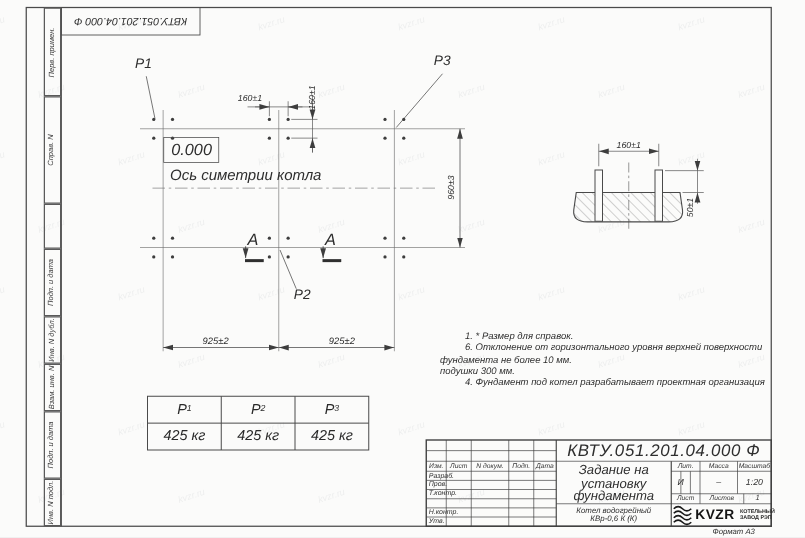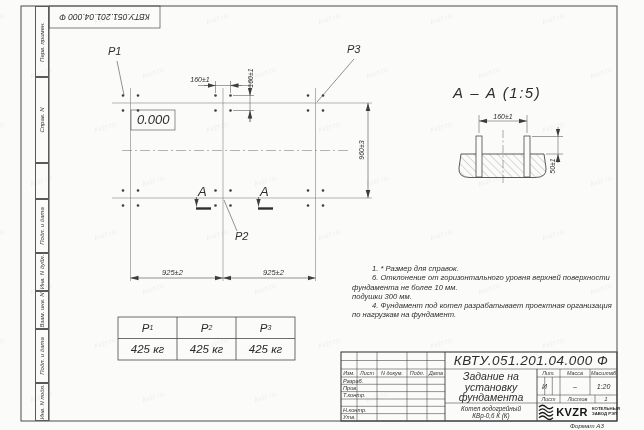--- a/index.html
+++ b/index.html
@@ -260,40 +260,39 @@
       </div>
       <div class="strip-cell" style="top: 383px; height: 38px;">
         <span>Инв. N подл.</span>
       </div>
     </div>
 
   <span class="t" style="left:108px;top:45px;font-size:11px;">P1</span>
   <span class="t" style="left:347px;top:43px;font-size:11px;">P3</span>
   <span class="t" style="left:235px;top:230px;font-size:11px;">P2</span>
   <span class="t" style="left:137px;top:112px;font-size:13px;">0.000</span>
+  <span class="t" style="left:136px;top:133px;font-size:12px;">Ось симетрии котла</span>
   <span class="t" style="left:198px;top:184px;font-size:13px;">А</span>
   <span class="t" style="left:260px;top:184px;font-size:13px;">А</span>
 
   <div class="t c" style="left:186px;top:74px;width:28px;height:10px;font-size:7px;">160±1</div>
   <div class="t c rot" style="left:237px;top:72px;width:26px;height:12px;font-size:7px;">160±1</div>
   <div class="t c rot" style="left:348px;top:144px;width:26px;height:12px;font-size:7px;">960±3</div>
   <div class="t c" style="left:150px;top:267px;width:45px;height:10px;font-size:7.5px;">925±2</div>
   <div class="t c" style="left:251px;top:267px;width:45px;height:10px;font-size:7.5px;">925±2</div>
 
-  <span class="t" style="left:453px;top:84px;font-size:15px;letter-spacing:1.5px;">А – А (1:5)</span>
   <div class="t c" style="left:489px;top:111px;width:28px;height:10px;font-size:7px;">160±1</div>
   <div class="t c rot" style="left:539px;top:160px;width:26px;height:12px;font-size:7px;">50±1</div>
 
   <div class="notes">
       <div class="note-line ind">1.  * Размер для справок.</div>
       <div class="note-line ind">6.  Отклонение от горизонтального уровня верхней поверхности</div>
       <div class="note-line">фундамента не более 10 мм.</div>
       <div class="note-line">подушки 300 мм.</div>
       <div class="note-line ind">4.  Фундамент под котел разрабатывает проектная организация</div>
-      <div class="note-line">по нагрузкам на фундамент.</div>
     </div>
 
   <div>
       <div class="tbl-cell" style="left: 118px; top: 317px; width: 59px; height: 21px;">
         <span>P</span>
         <sub>1</sub>
       </div>
       <div class="tbl-cell" style="left: 118px; top: 338.5px; width: 59px; height: 21px;">425 кг</div>
       <div class="tbl-cell" style="left: 177px; top: 317px; width: 59px; height: 21px;">
         <span>P</span>

